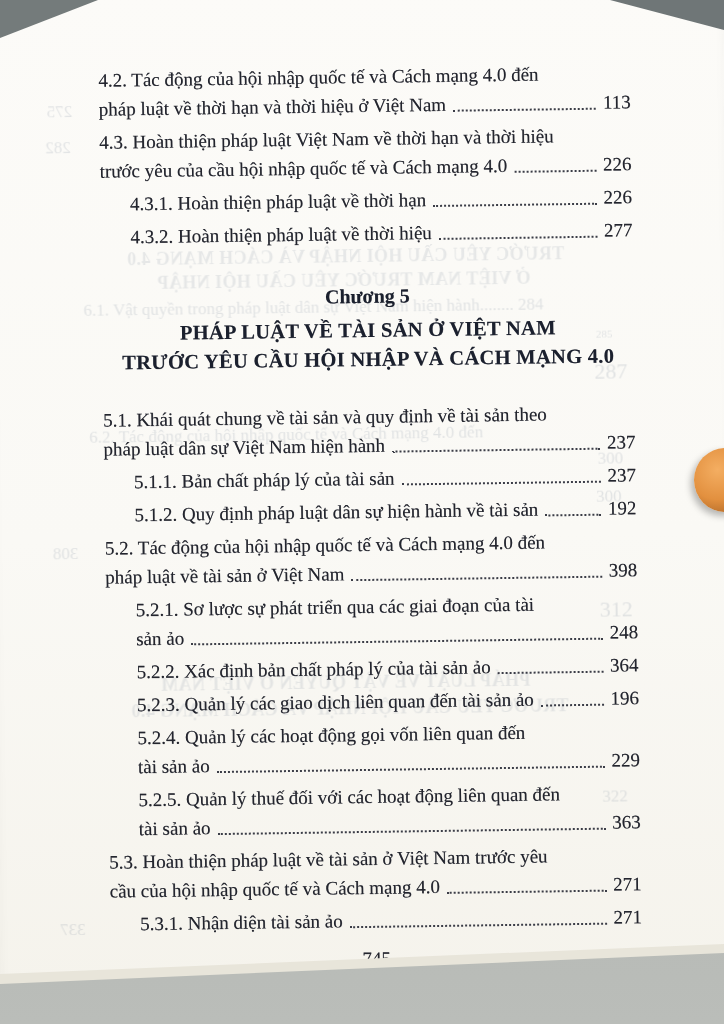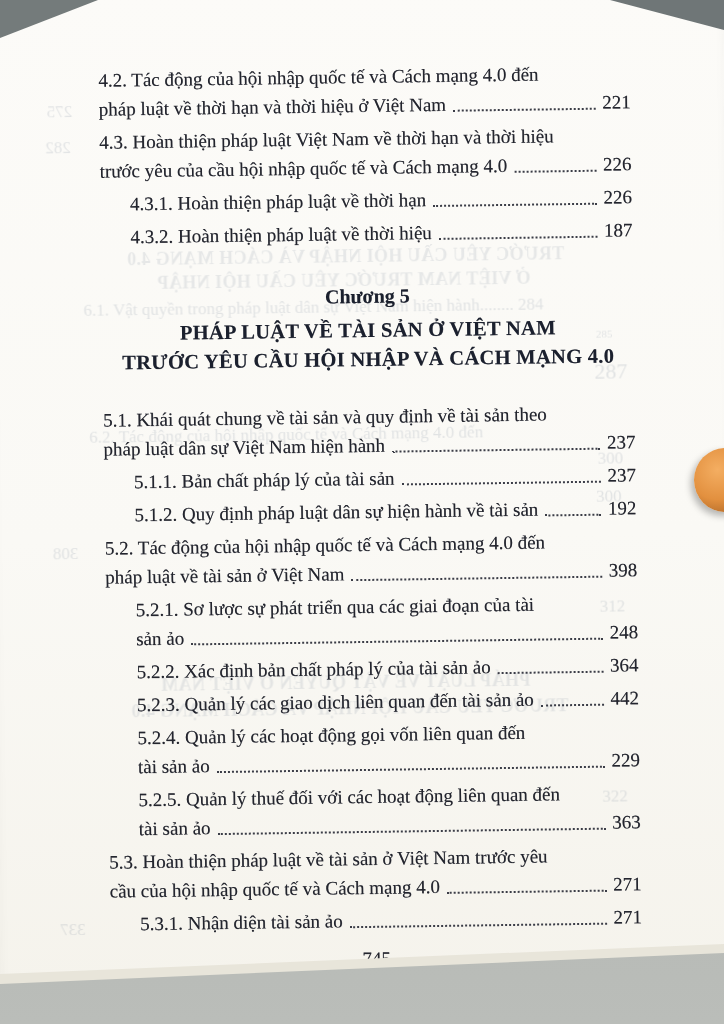--- a/index.html
+++ b/index.html
@@ -74,33 +74,33 @@
       <div class="ghost mirror" style="left: 50px; top: 134px; font-size: 17px;">282</div>
       <div class="ghost mirror bold" style="left: 130px; top: 246px; font-size: 18px;">TRƯỚC YÊU CẦU HỘI NHẬP VÀ CÁCH MẠNG 4.0</div>
       <div class="ghost mirror bold" style="left: 160px; top: 270px; font-size: 18px;">Ở VIỆT NAM TRƯỚC YÊU CẦU HỘI NHẬP</div>
       <div class="ghost" style="left: 86px; top: 297px; font-size: 17px;">6.1. Vật quyền trong pháp luật dân sự Việt Nam hiện hành........ 284</div>
       <div class="ghost" style="left: 598px; top: 331px; font-size: 11px;">285</div>
       <div class="ghost" style="left: 596px; top: 362px; font-size: 22px;">287</div>
       <div class="ghost" style="left: 90px; top: 424px; font-size: 17px;">6.2. Tác động của hội nhập quốc tế và Cách mạng 4.0 đến</div>
       <div class="ghost" style="left: 598px; top: 452px; font-size: 17px;">300</div>
       <div class="ghost" style="left: 596px; top: 490px; font-size: 17px;">300</div>
       <div class="ghost mirror" style="left: 52px; top: 540px; font-size: 17px;">308</div>
-      <div class="ghost" style="left: 598px; top: 600px; font-size: 17px;">312</div>
+      <div class="ghost" style="left: 598px; top: 600px; font-size: 22px;">312</div>
       <div class="ghost mirror bold" style="left: 158px; top: 672px; font-size: 18px;">PHÁP LUẬT VỀ VẬT QUYỀN Ở VIỆT NAM</div>
       <div class="ghost mirror bold" style="left: 128px; top: 698px; font-size: 18px;">TRƯỚC YÊU CẦU HỘI NHẬP VÀ CÁCH MẠNG 4.0</div>
       <div class="ghost" style="left: 598px; top: 790px; font-size: 17px;">322</div>
       <div class="ghost mirror" style="left: 54px; top: 916px; font-size: 17px;">337</div>
     </div>
   <div class="content" id="toc">
       <div class="entry lvl1">
         <div class="tline">4.2. Tác động của hội nhập quốc tế và Cách mạng 4.0 đến</div>
         <div class="tline last">
           <span class="txt">pháp luật về thời hạn và thời hiệu ở Việt Nam</span>
           <span class="leader"></span>
-          <span class="pg">221</span>
+          <span class="pg">113</span>
         </div>
       </div>
       <div class="entry lvl1">
         <div class="tline">4.3. Hoàn thiện pháp luật Việt Nam về thời hạn và thời hiệu</div>
         <div class="tline last">
           <span class="txt">trước yêu của cầu hội nhập quốc tế và Cách mạng 4.0</span>
           <span class="leader"></span>
           <span class="pg">226</span>
         </div>
       </div>
@@ -108,21 +108,21 @@
         <div class="tline last">
           <span class="txt">4.3.1. Hoàn thiện pháp luật về thời hạn</span>
           <span class="leader"></span>
           <span class="pg">226</span>
         </div>
       </div>
       <div class="entry lvl2">
         <div class="tline last">
           <span class="txt">4.3.2. Hoàn thiện pháp luật về thời hiệu</span>
           <span class="leader"></span>
-          <span class="pg">187</span>
+          <span class="pg">277</span>
         </div>
       </div>
       <div class="chapter">
         <div class="ch-label">Chương 5</div>
         <div class="ch-title">PHÁP LUẬT VỀ TÀI SẢN Ở VIỆT NAM</div>
         <div class="ch-title">TRƯỚC YÊU CẦU HỘI NHẬP VÀ CÁCH MẠNG 4.0</div>
       </div>
       <div class="entry lvl1">
         <div class="tline">5.1. Khái quát chung về tài sản và quy định về tài sản theo</div>
         <div class="tline last">
@@ -165,21 +165,21 @@
         <div class="tline last">
           <span class="txt">5.2.2. Xác định bản chất pháp lý của tài sản ảo</span>
           <span class="leader"></span>
           <span class="pg">364</span>
         </div>
       </div>
       <div class="entry lvl2">
         <div class="tline last">
           <span class="txt">5.2.3. Quản lý các giao dịch liên quan đến tài sản ảo</span>
           <span class="leader"></span>
-          <span class="pg">442</span>
+          <span class="pg">196</span>
         </div>
       </div>
       <div class="entry lvl2">
         <div class="tline">5.2.4. Quản lý các hoạt động gọi vốn liên quan đến</div>
         <div class="tline last">
           <span class="txt">tài sản ảo</span>
           <span class="leader"></span>
           <span class="pg">229</span>
         </div>
       </div>

